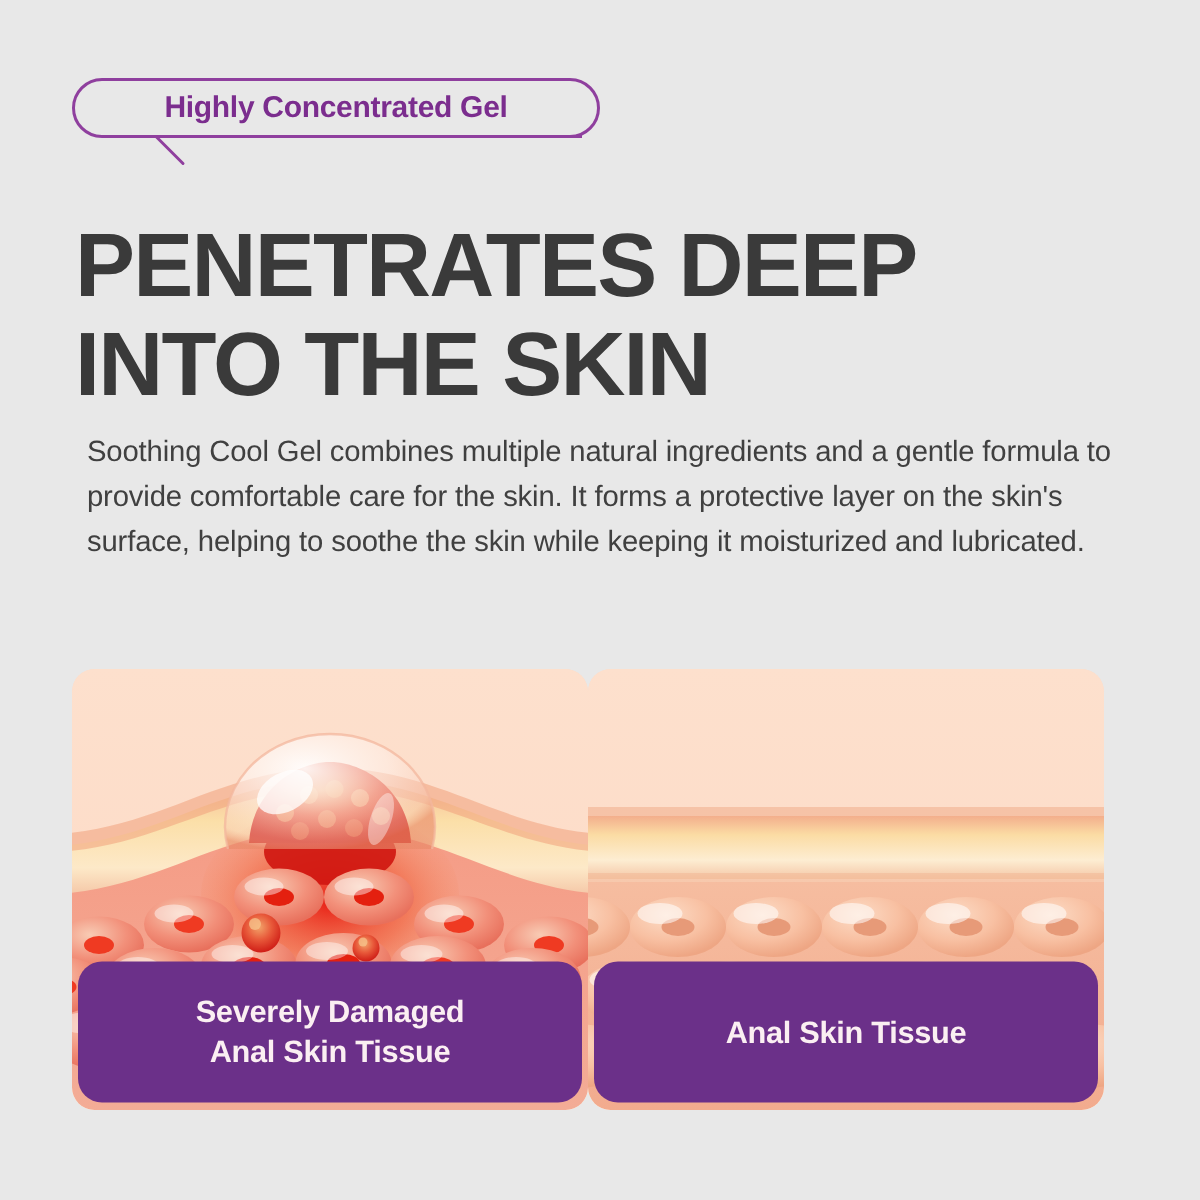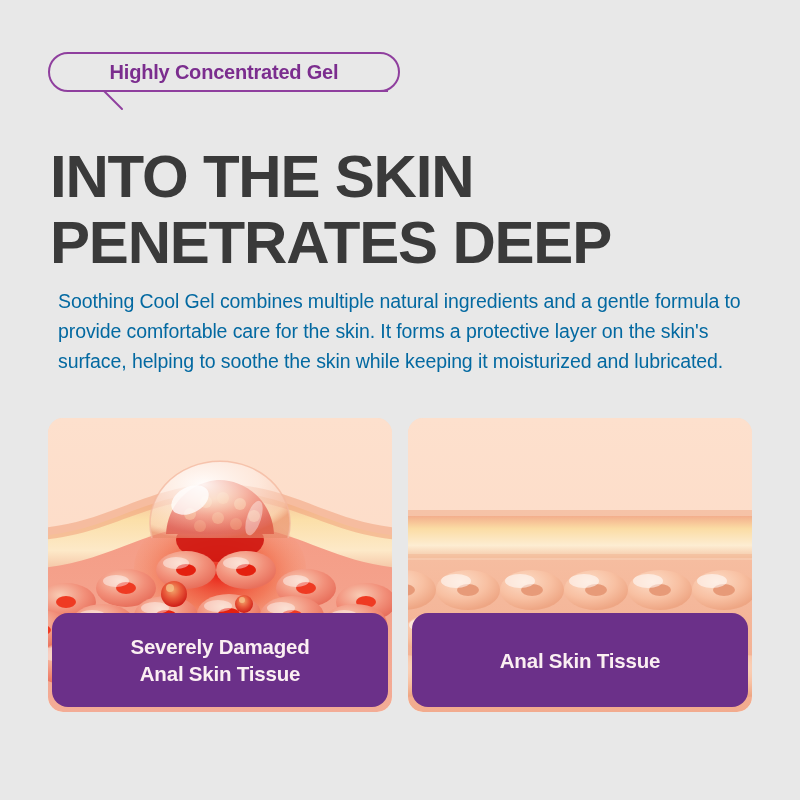--- a/index.html
+++ b/index.html
@@ -69,33 +69,32 @@
   #headline .hl-line { display: block; }
 
   
   #bodycopy {
     position: absolute;
     left: 58px;
     top: 266px;
     width: 694px;
     font-size: 19.5px;
     line-height: 30px;
-    color: #0369a1;
+    color: #404040;
     letter-spacing: -0.1px;
   }
 
   
   #panels {
     position: absolute;
     left: 48px;
-    top: 418px;
+    top: 446px;
     width: 704px;
     height: 294px;
     display: flex;
-    gap: 16px;
   }
   .panel {
     position: relative;
     width: 344px;
     height: 294px;
     border-radius: 15px;
     overflow: hidden;
     background: #fddcc8;
   }
   .panel-art {
@@ -132,22 +131,22 @@
   <div id="badge">
     <span id="badge-label">Highly Concentrated Gel</span>
   </div>
   <svg id="badge-tail" viewBox="0 0 360 22">
     <path d="M20 3 L340 3" stroke="#8f3f9e" stroke-width="2" fill="none"></path>
     <path d="M56 3 L74 21" stroke="#8f3f9e" stroke-width="2" fill="none" stroke-linecap="round"></path>
   </svg>
 </div>
 
 <h1 id="headline">
+  <span class="hl-line">PENETRATES DEEP</span>
   <span class="hl-line">INTO THE SKIN</span>
-  <span class="hl-line">PENETRATES DEEP</span>
 </h1>
 
 <p id="bodycopy">Soothing Cool Gel combines multiple natural ingredients and a gentle formula to provide comfortable care for the skin. It forms a protective layer on the skin's surface, helping to soothe the skin while keeping it moisturized and lubricated.</p>
 
 <div id="panels">
 
   <div class="panel">
     <svg class="panel-art" viewBox="0 0 344 294" preserveAspectRatio="none">
       <defs>
         <linearGradient id="dAir" x1="0" y1="0" x2="0" y2="1">

